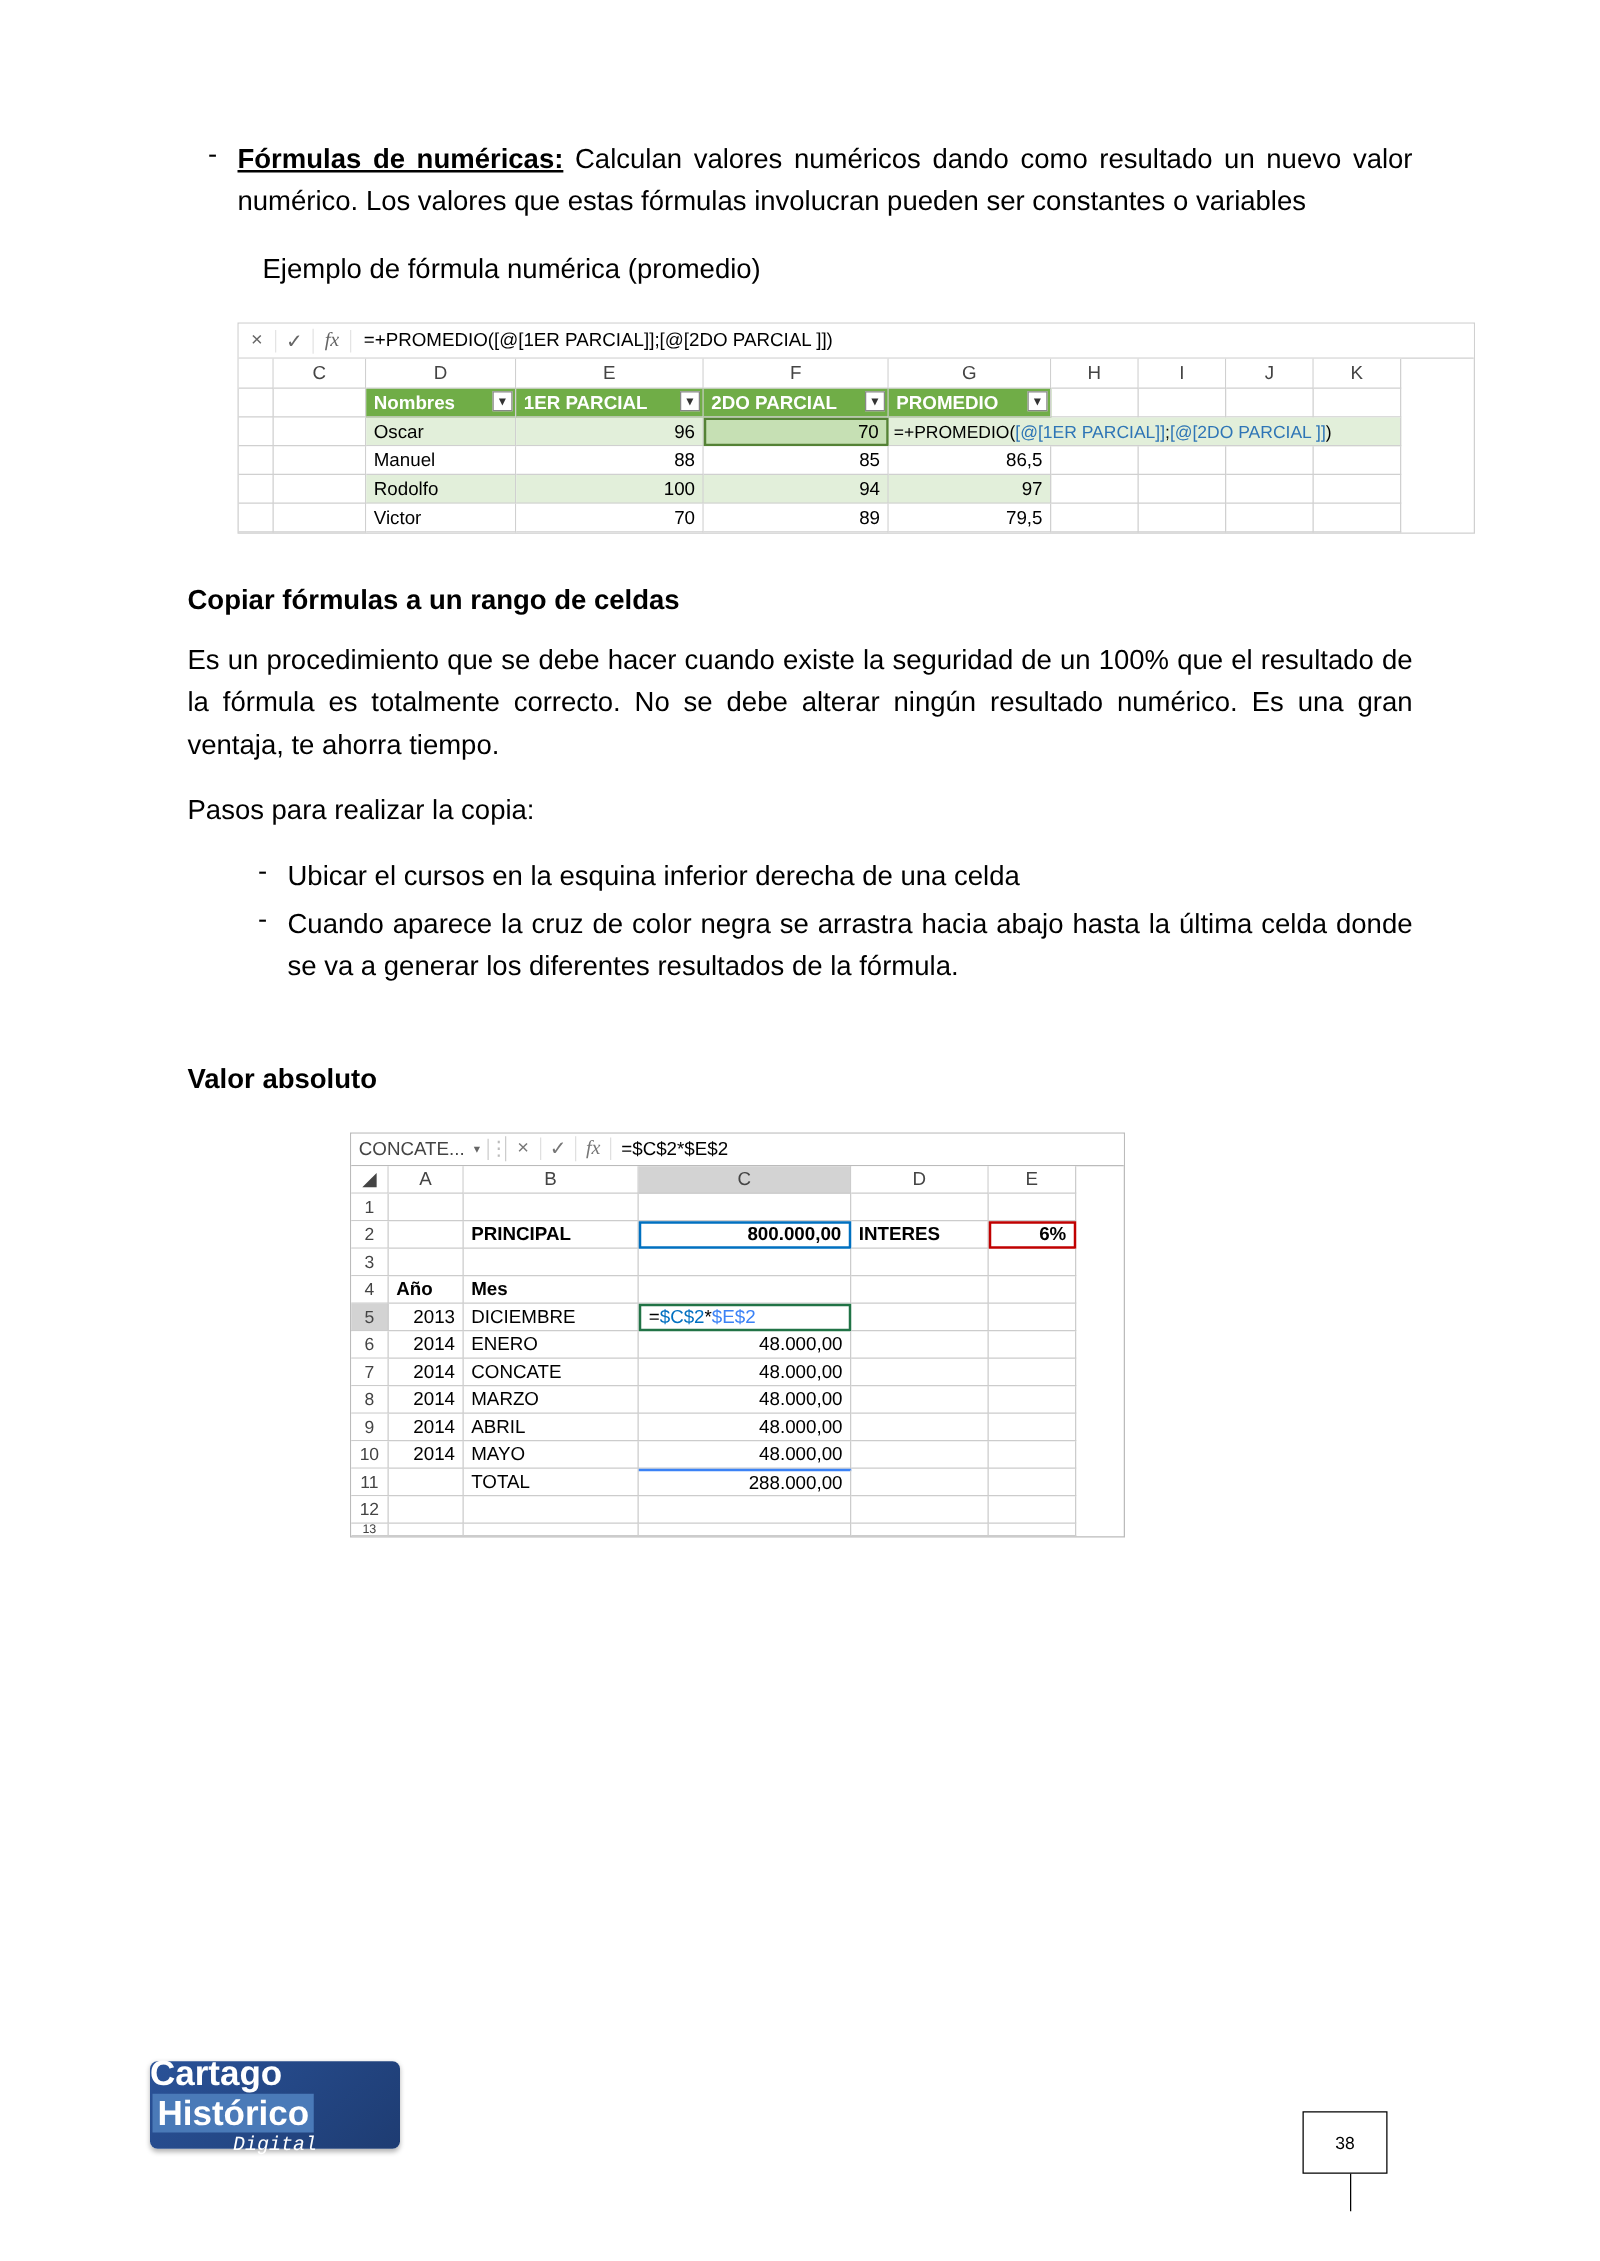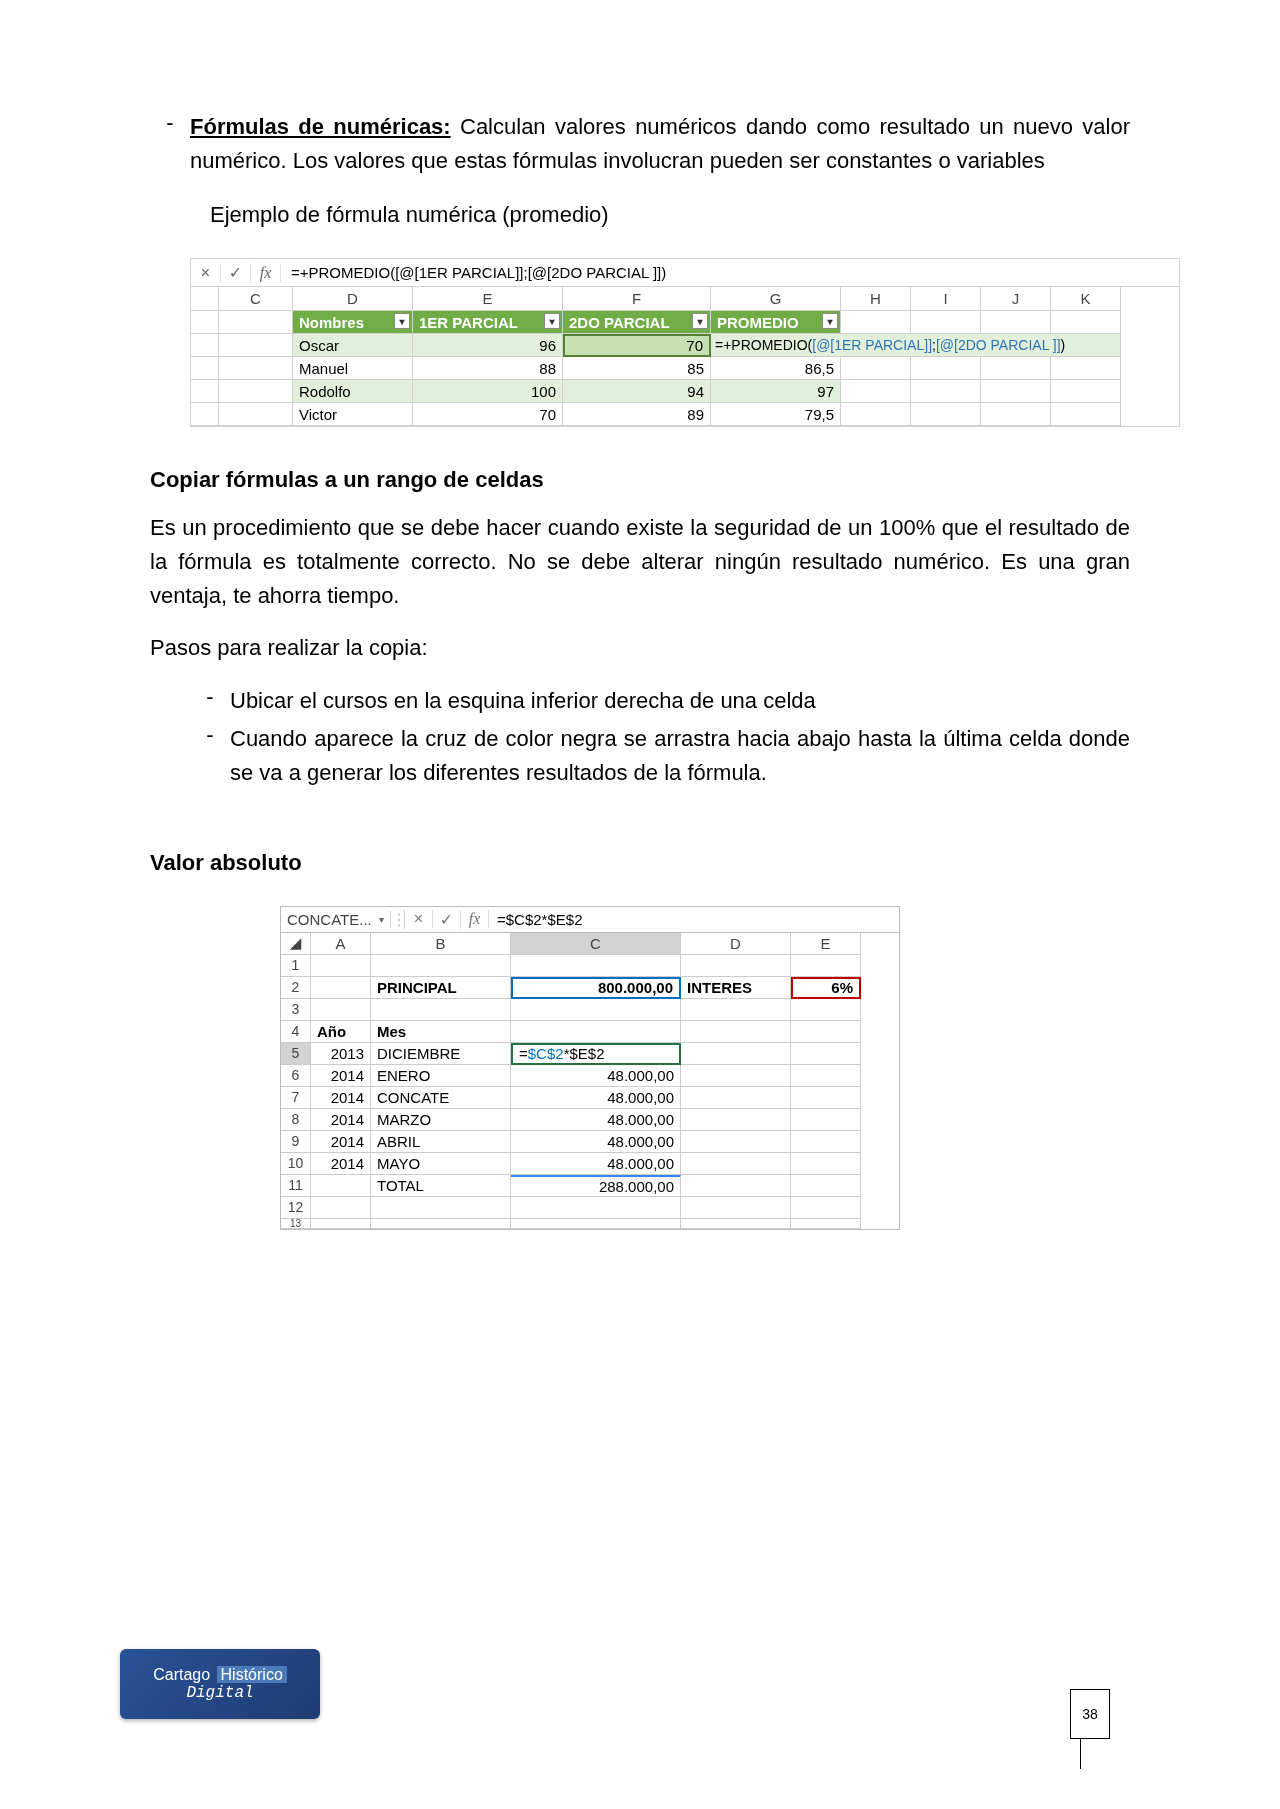--- a/index.html
+++ b/index.html
@@ -86,37 +86,37 @@
   .wA{width:60px}.wB{width:140px}.wC{width:170px}.wD{width:110px}.wE{width:70px}
   .wR{width:30px}
   .e2-row{display:flex;height:22px}
   .e2-cell{border-right:1px solid #ccc;border-bottom:1px solid #ccc;padding:1px 6px;
     font-size:15px;display:flex;align-items:center}
   .e2-cell.right{justify-content:flex-end}
   .e2-cell.bold{font-weight:bold}
   .c-selected{border:2px solid #217346 !important;background:#fff}
   .c-selected-hdr{background:#d3d3d3}
   .blue-txt{color:#0070c0}
-  .red-txt{color:#000000}
+  .red-txt{color:#3b82f6}
   .principal-box{border:2px solid #0070c0 !important}
   .interes-box{border:2px solid #c00000 !important}
   .underline-total{border-top:2px solid #3b82f6}
 
   
   .footer-logo{
     position:absolute;left:120px;bottom:90px;width:200px;height:70px;
     background:linear-gradient(135deg,#2a5298,#1e3c72);border-radius:6px;
     display:flex;flex-direction:column;align-items:center;justify-content:center;
     color:#fff;box-shadow:0 2px 4px rgba(0,0,0,0.3)
   }
-  .footer-logo .l1{font-size:16px;font-weight:normal}
+  .footer-logo .l1{font-size:28px;font-weight:bold}
   .footer-logo .l1 .h{background:#4a7ab8;padding:0 4px;margin-left:2px}
   .footer-logo .l2{font-style:italic;font-size:16px;font-family:Liberation Mono, monospace}
   .page-num-box{
-    position:absolute;right:170px;bottom:70px;width:40px;height:50px;
+    position:absolute;right:170px;bottom:70px;width:68px;height:50px;
     border:1px solid #000;display:flex;align-items:center;justify-content:center;
     font-size:14px
   }
   .page-tick{position:absolute;right:199px;bottom:40px;width:1px;height:30px;background:#000}
 </style>
 </head>
 <body>
 
 <div class="page">
 

